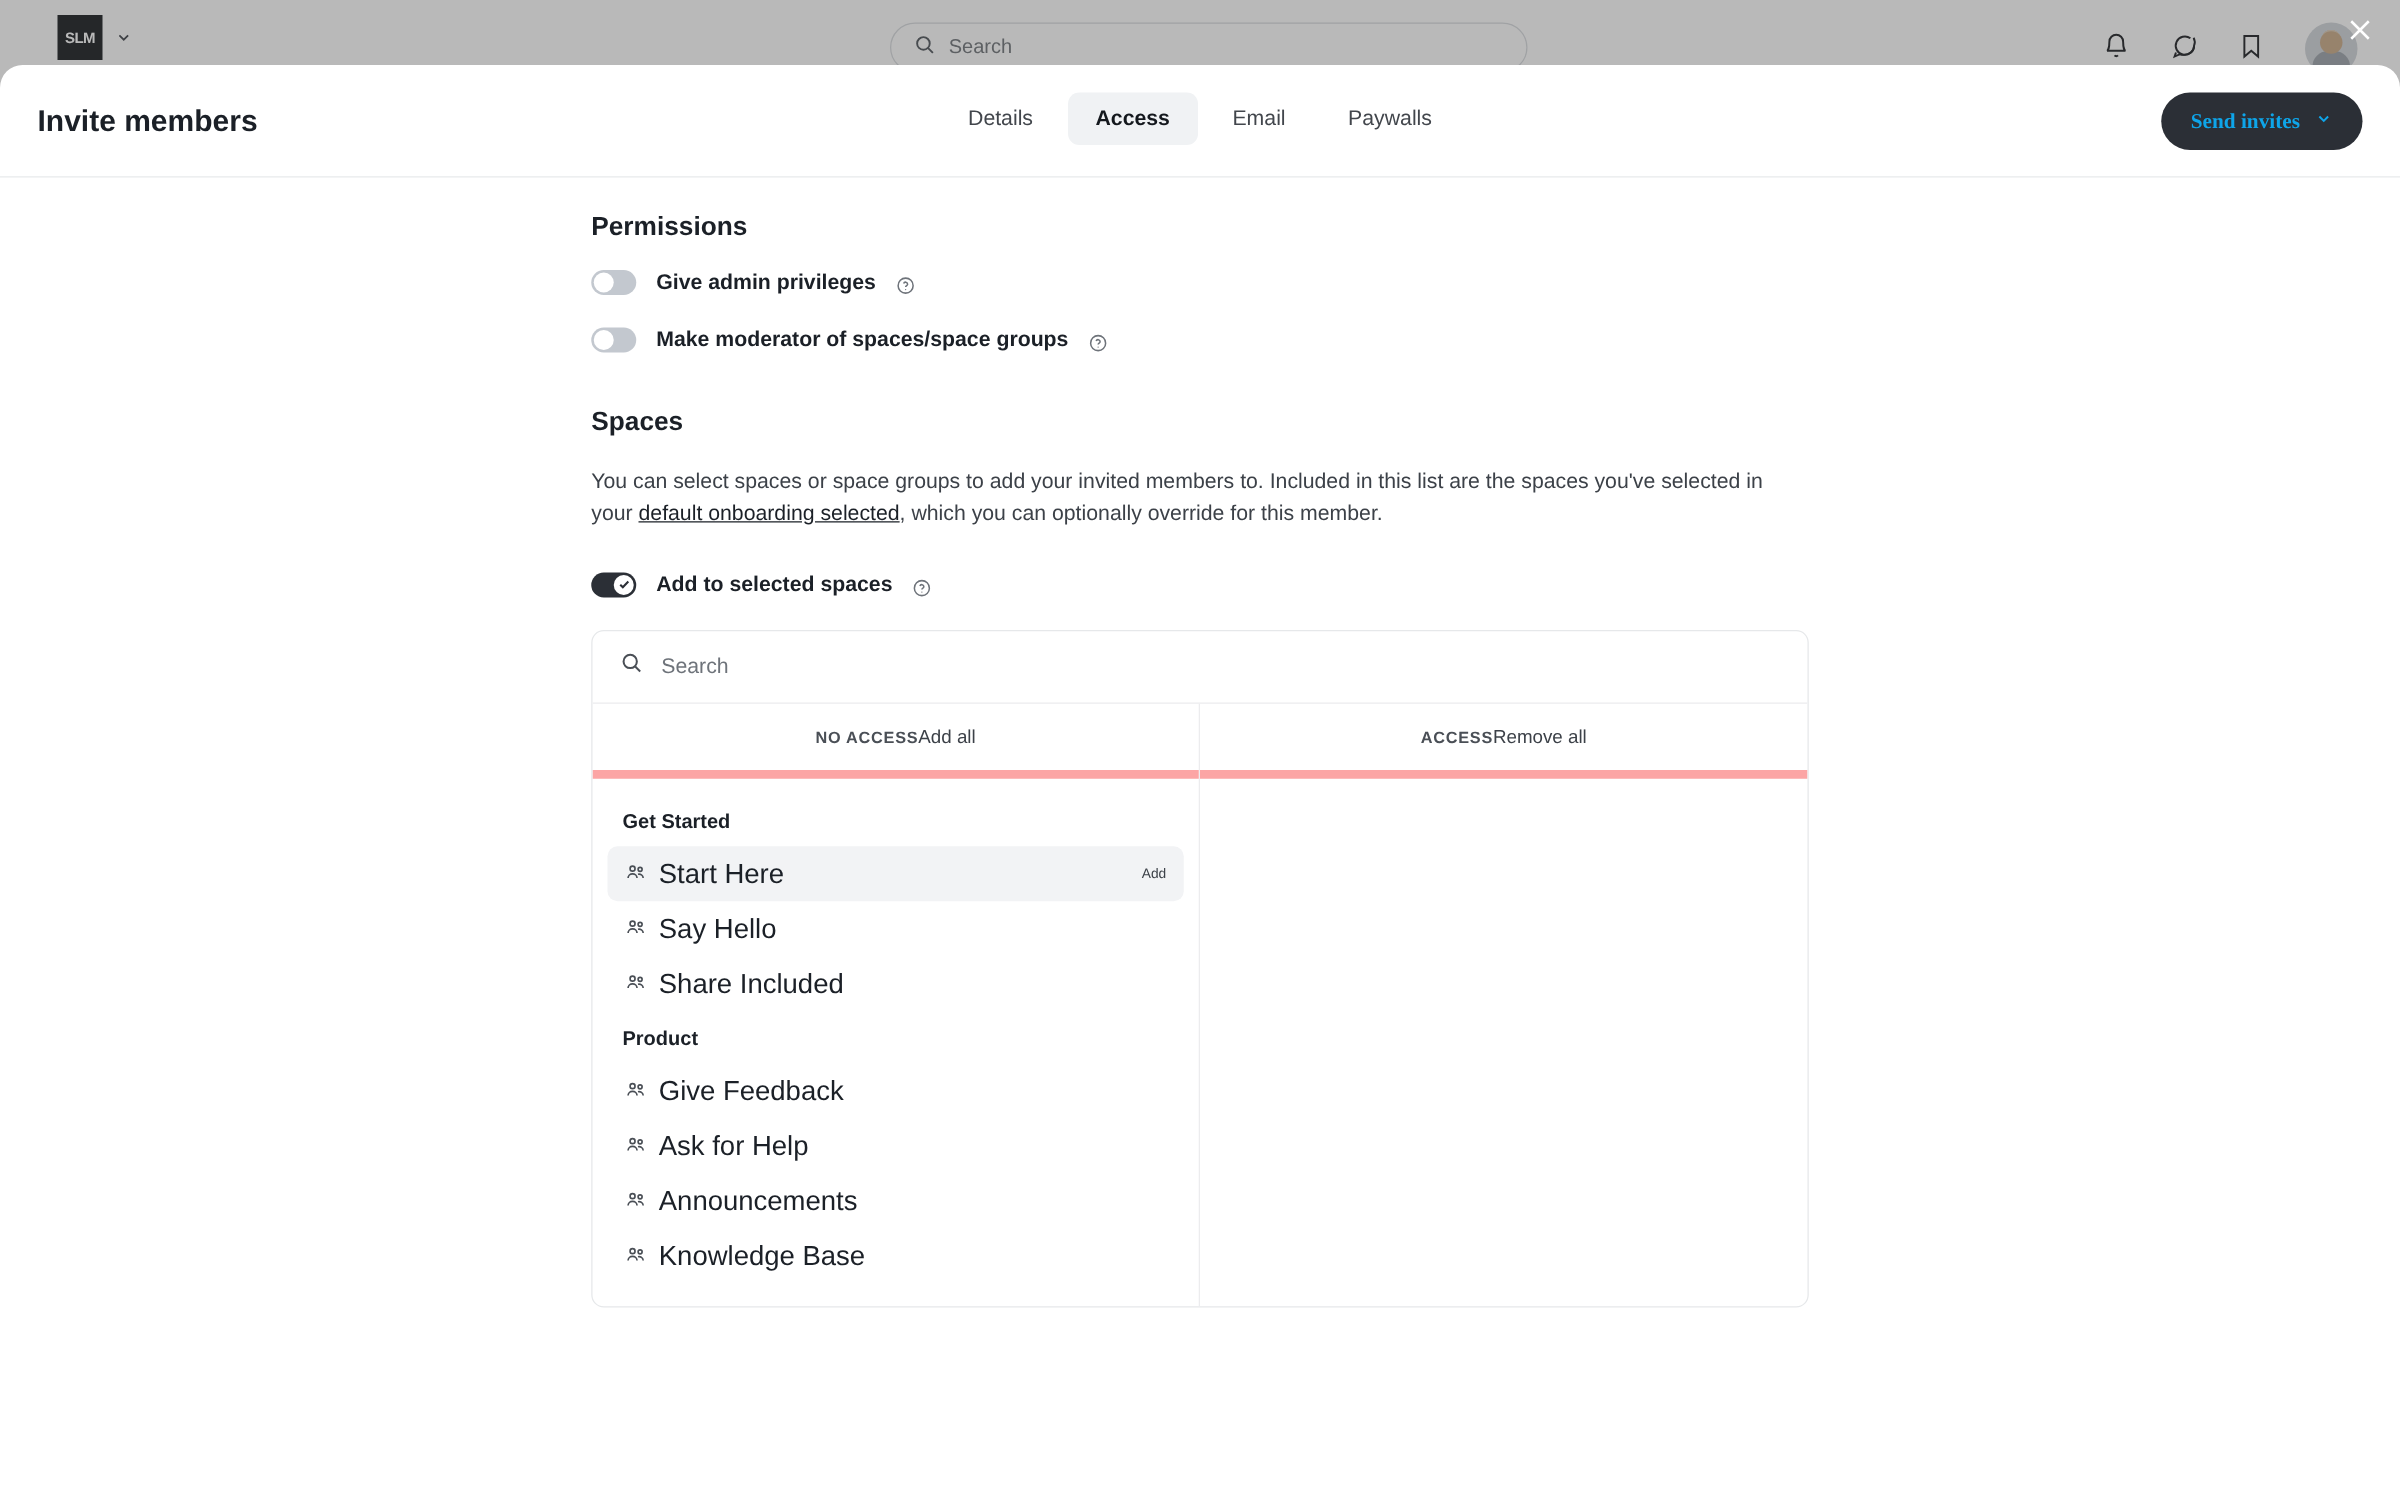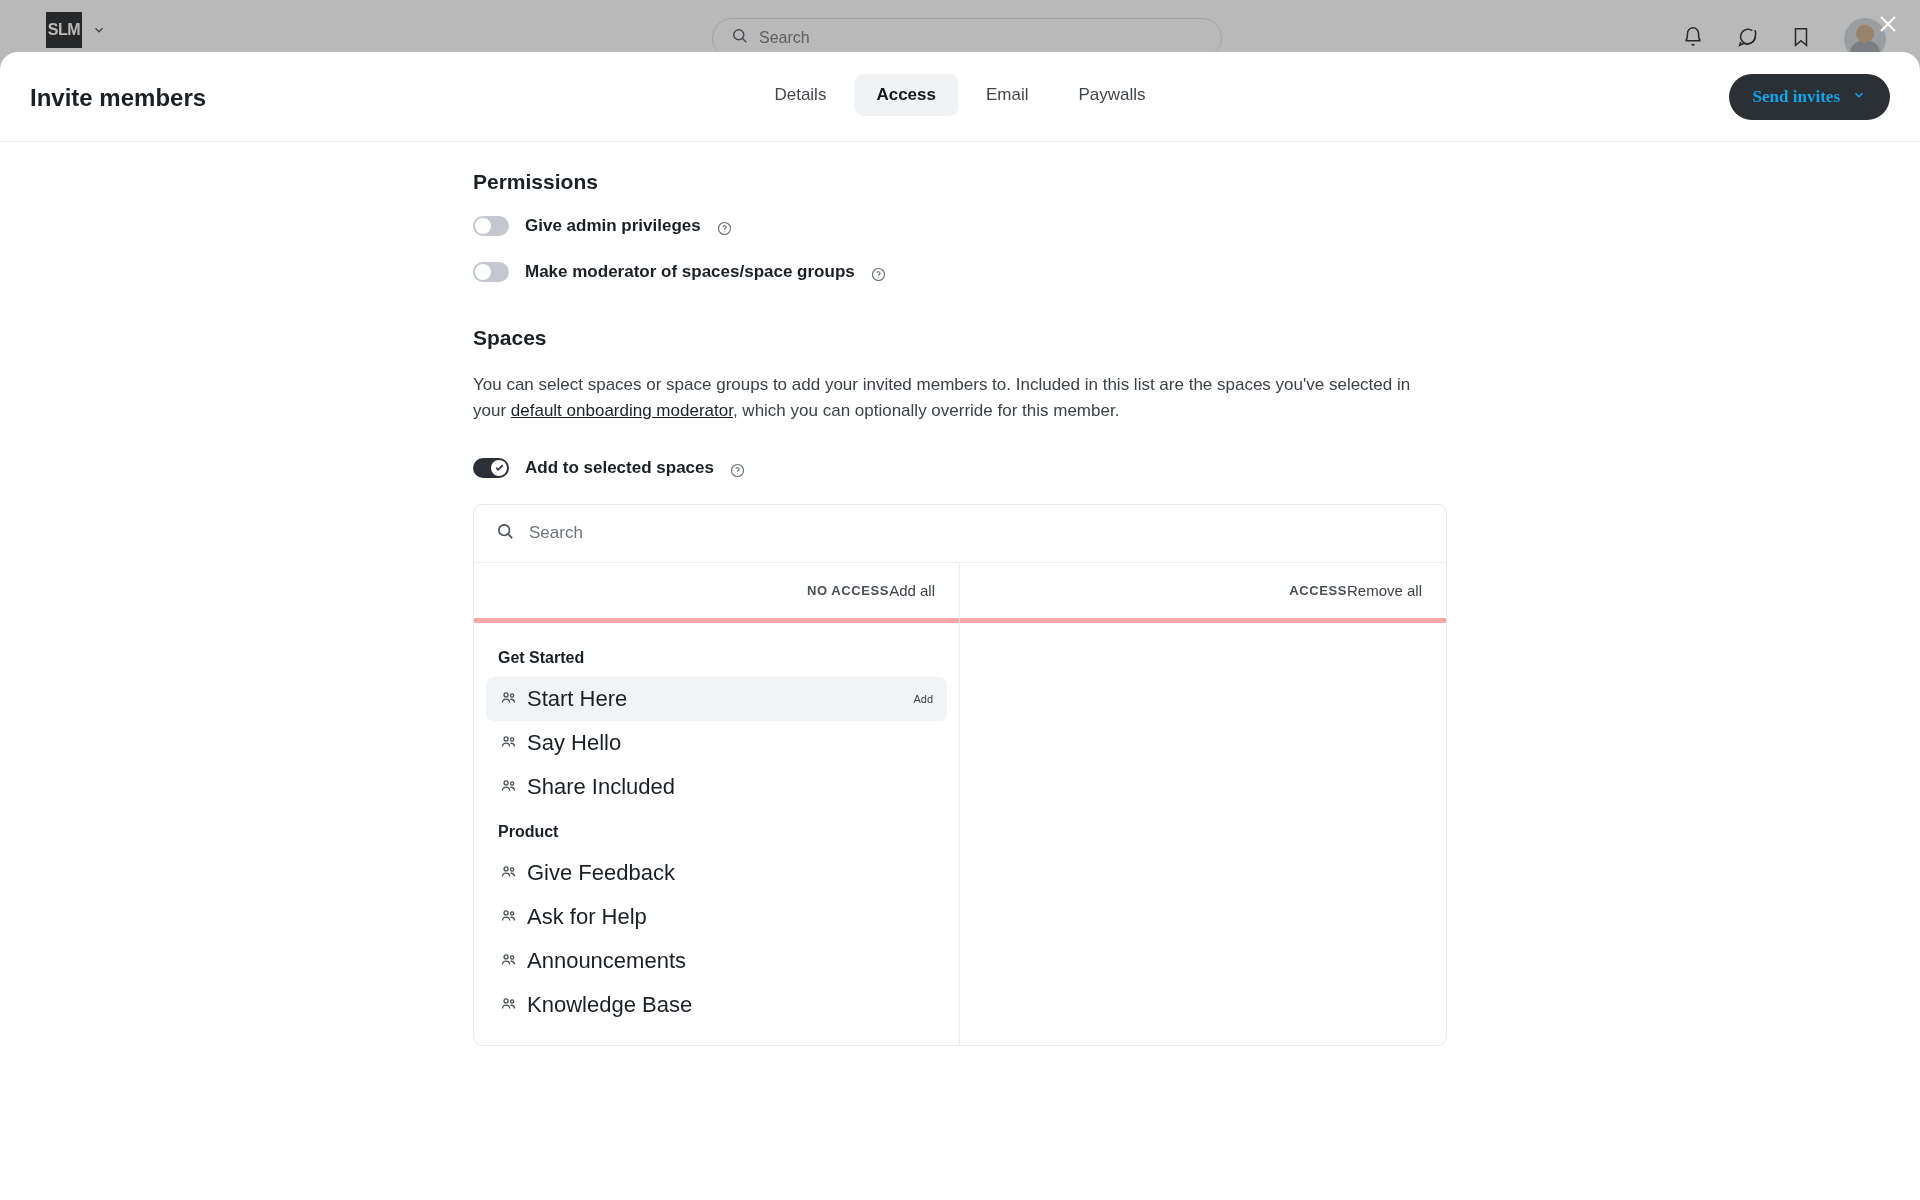--- a/index.html
+++ b/index.html
@@ -20,21 +20,21 @@
     background: #ffffff;
     display: flex; align-items: center;
   }
   .brand-wrap {
     position: absolute; left: 46px; top: 12px;
     display: flex; align-items: center; gap: 10px;
   }
   .brand-logo {
     width: 36px; height: 36px; background: #111418;
     display: flex; align-items: center; justify-content: center;
-    color: #ffffff; font-size: 16px; letter-spacing: -0.5px; font-weight: 700;
+    color: #ffffff; font-size: 12px; letter-spacing: -0.5px; font-weight: 700;
   }
   .chev-sm {
     width: 14px; height: 14px; color: #3b3f46;
   }
   .topbar-search {
     position: absolute; left: 712px; top: 18px;
     width: 510px; height: 40px;
     border: 1px solid #d7dade; border-radius: 22px;
     display: flex; align-items: center; gap: 10px; padding: 0 18px;
     background: #ffffff;
@@ -169,22 +169,22 @@
   .panel-search {
     height: 58px; display: flex; align-items: center; gap: 14px;
     padding: 0 22px; border-bottom: 1px solid #ececee;
   }
   .panel-search .ph { color: #6e737a; font-size: 17px; }
   .panel-cols { display: flex; min-height: 478px; }
   .col { flex: 1 1 50%; }
   .col.left { border-right: 1px solid #ececee; }
   .col-head {
     height: 60px; display: flex; align-items: center;
-    justify-content: flex-end; padding: 0 24px;
-    border-bottom: 5px solid #fca5a5;
+    justify-content: center; padding: 0 24px;
+    border-bottom: 7px solid #fca5a5;
   }
   .col-head .label {
     font-size: 13px; letter-spacing: 0.6px; color: #4a4f56; font-weight: 600;
   }
   .col-head .action {
     font-size: 15px; color: #3c4148; cursor: pointer;
   }
   .col-list { padding: 12px 12px 18px 12px; }
   .group-title {
     font-size: 16px; font-weight: 700; color: #1b2027;
@@ -309,21 +309,21 @@
           <svg viewBox="0 0 16 16" fill="none" stroke="currentColor" stroke-width="1.3" width="15" height="15">
               <circle cx="8" cy="8" r="6.4"></circle>
               <path d="M6.3 6.2a1.75 1.75 0 013.4.6c0 1.2-1.7 1.3-1.7 2.4"></path>
               <circle cx="8" cy="11.4" r="0.6" fill="currentColor" stroke="none"></circle>
             </svg>
         </span>
       </div>
 
       <div class="sec-title spaces-head">Spaces</div>
 
-      <p class="spaces-desc"><span>You can select spaces or space groups to add your invited members to. Included in this list are the spaces you've selected in your </span><a href="#">default onboarding moderator</a><span>, which you can optionally override for this member.</span></p>
+      <p class="spaces-desc"><span>You can select spaces or space groups to add your invited members to. Included in this list are the spaces you've selected in your </span><a href="#">default onboarding selected</a><span>, which you can optionally override for this member.</span></p>
 
       <div class="toggle-row">
         <div class="switch on">
           <span class="knob">
             <svg viewBox="0 0 16 16" fill="none" stroke="currentColor" stroke-width="2.4" width="11" height="11">
                 <path d="M3.2 8.4l3 3 6.4-6.8"></path>
               </svg>
           </span>
         </div>
         <span class="toggle-label">Add to selected spaces</span>

